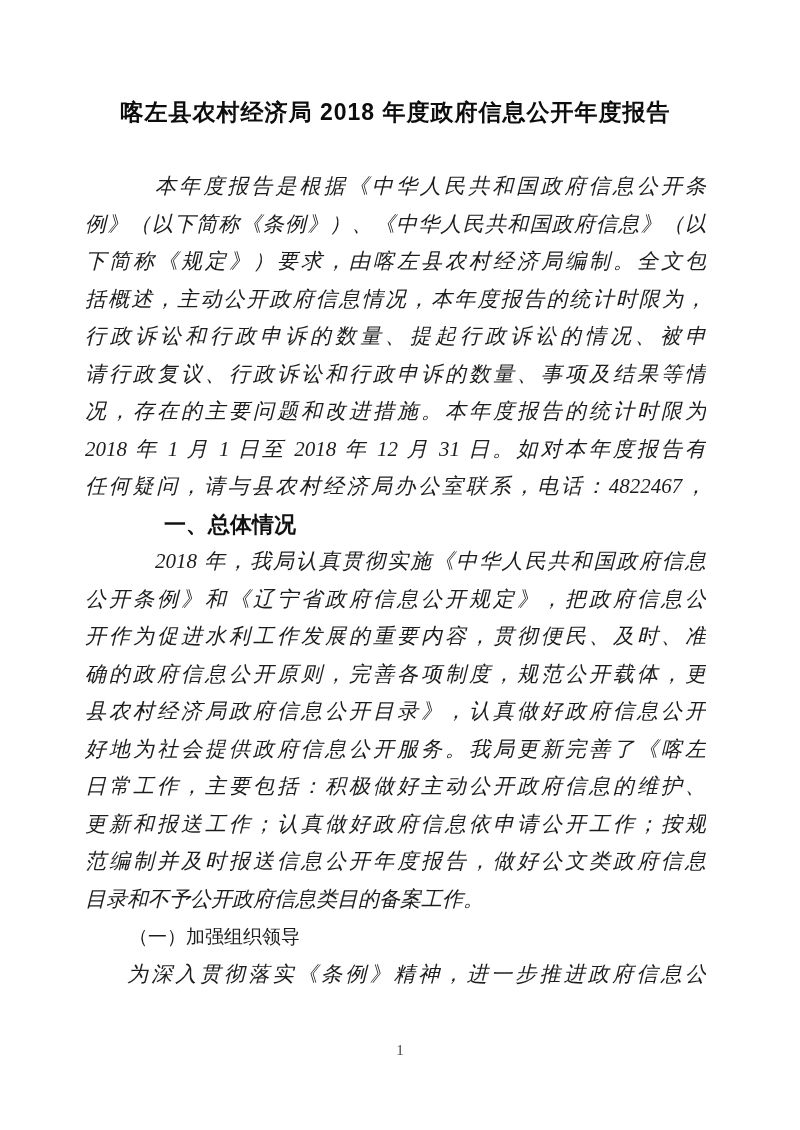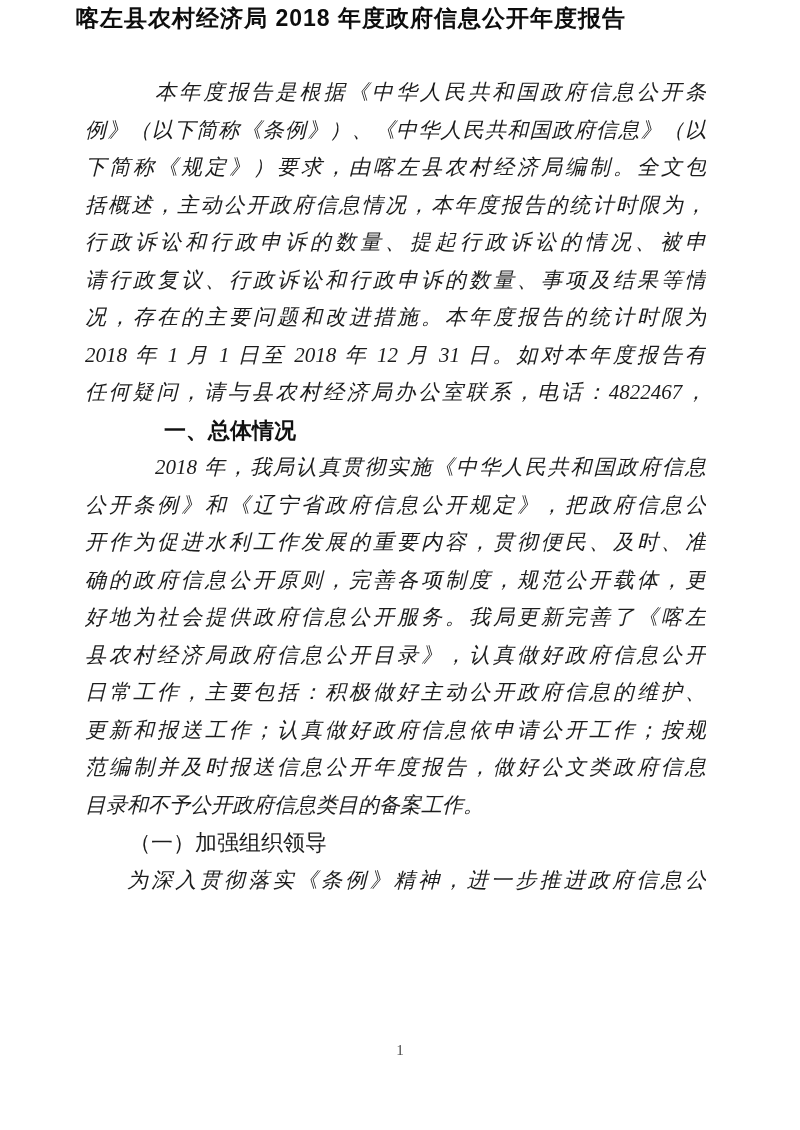--- a/index.html
+++ b/index.html
@@ -6,23 +6,25 @@
   .page {
     position: relative;
     width: 800px;
     height: 1130px;
     background: #ffffff;
     overflow: hidden;
     font-family: "Liberation Serif", "DejaVu Serif", serif;
     color: #1c1c1c;
   }
   .doc-title {
+    margin-top: 94px;
     padding: 0 85px 0 76px;
     height: 36px;
     line-height: 36px;
+    text-align: center;
     font-family: "Liberation Sans", "DejaVu Sans", sans-serif;
     font-weight: bold;
     font-size: 23px;
     color: #0d0d0d;
     letter-spacing: 1px;
   }
   .body-text {
     margin-top: 38px;
     padding-left: 85px;
     padding-right: 94px;
@@ -53,21 +55,21 @@
     color: #111111;
     text-align: center;
     text-align-last: left;
     overflow: hidden;
     white-space: nowrap;
   }
   .heading-2 {
     height: 37.5px;
     line-height: 37.5px;
     padding-left: 44px;
-    font-size: 22px;
+    font-size: 19px;
     color: #1c1c1c;
     text-align: center;
     text-align-last: left;
     overflow: hidden;
     white-space: nowrap;
   }
   .page-num {
     position: absolute;
     top: 1042px;
     left: 0;
@@ -98,22 +100,22 @@
       <div class="ln">任何疑问，请与县农村经济局办公室联系，电话：4822467，</div>
     </div>
 
     <div class="heading-1">一、总体情况</div>
 
     <div>
       <div class="ln ind-a">2018 年，我局认真贯彻实施《中华人民共和国政府信息</div>
       <div class="ln">公开条例》和《辽宁省政府信息公开规定》，把政府信息公</div>
       <div class="ln">开作为促进水利工作发展的重要内容，贯彻便民、及时、准</div>
       <div class="ln">确的政府信息公开原则，完善各项制度，规范公开载体，更</div>
+      <div class="ln">县农村经济局政府信息公开目录》，认真做好政府信息公开</div>
       <div class="ln">好地为社会提供政府信息公开服务。我局更新完善了《喀左</div>
-      <div class="ln">县农村经济局政府信息公开目录》，认真做好政府信息公开</div>
       <div class="ln">日常工作，主要包括：积极做好主动公开政府信息的维护、</div>
       <div class="ln">更新和报送工作；认真做好政府信息依申请公开工作；按规</div>
       <div class="ln">范编制并及时报送信息公开年度报告，做好公文类政府信息</div>
       <div class="ln last">目录和不予公开政府信息类目的备案工作。</div>
     </div>
 
     <div class="heading-2">（一）加强组织领导</div>
 
     <div>
       <div class="ln ind-b">为深入贯彻落实《条例》精神，进一步推进政府信息公</div>

